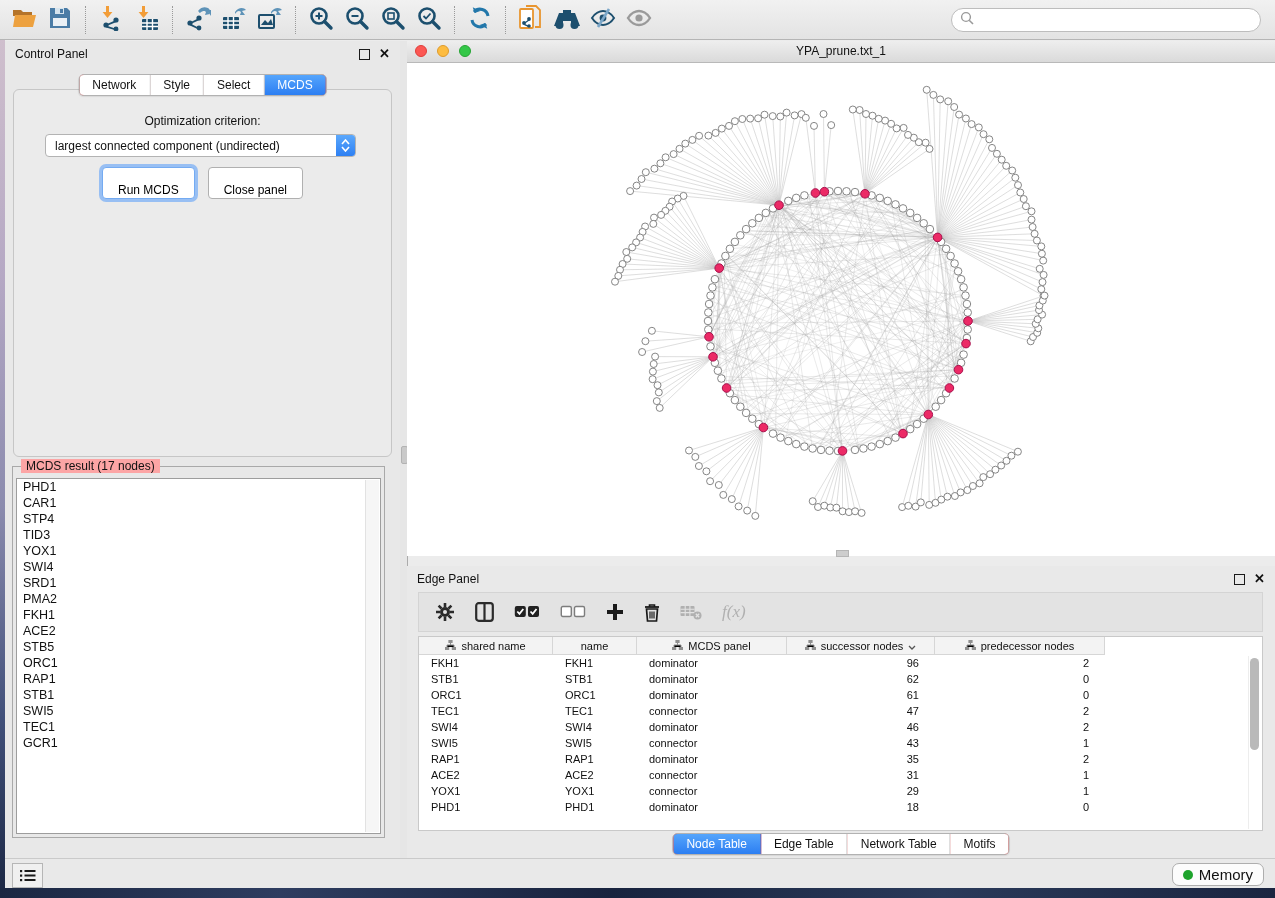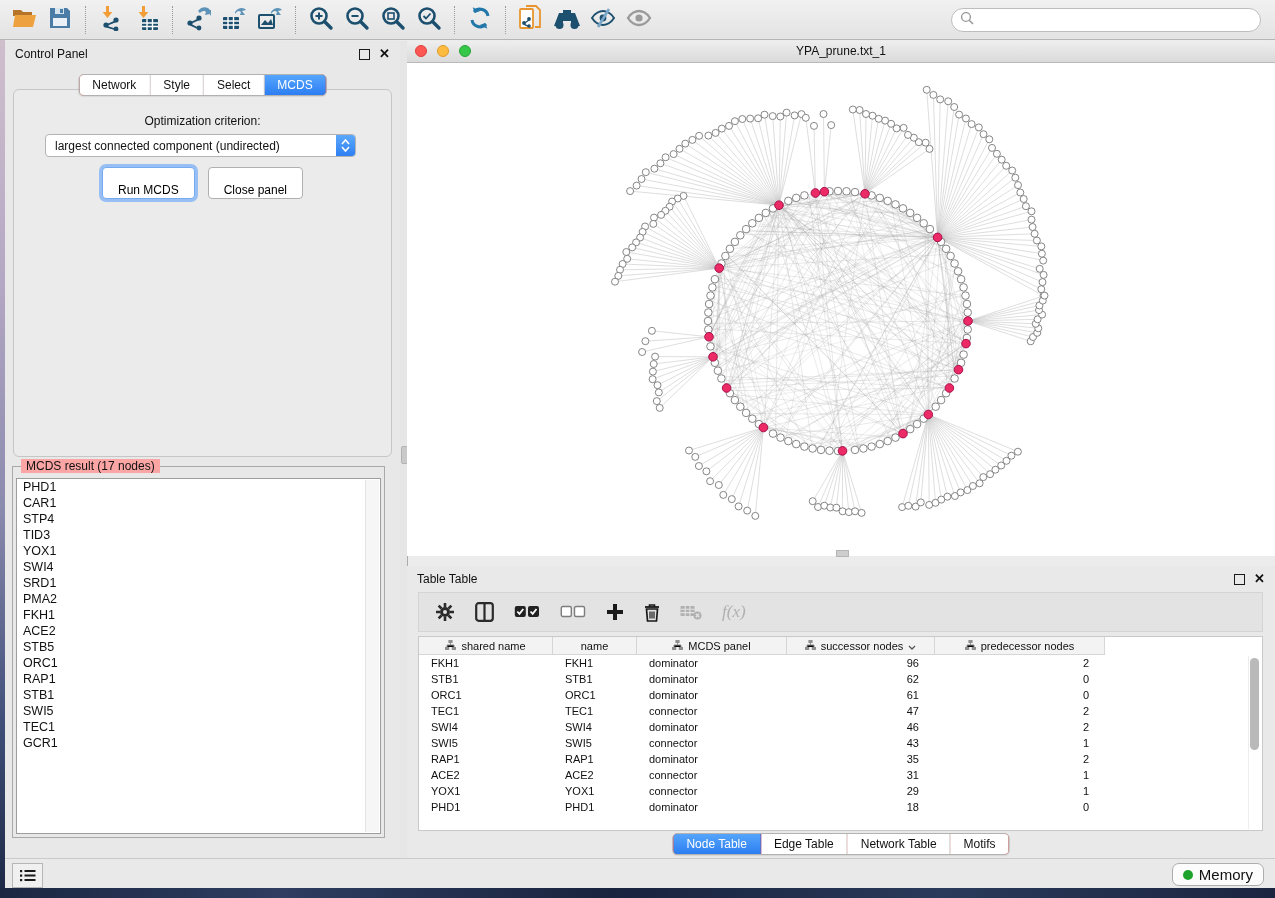--- a/index.html
+++ b/index.html
@@ -1006,21 +1006,21 @@
           <circle cx="306.0" cy="293.8" r="4.3" fill="#ec2a66" stroke="#a8104d" stroke-width="1"></circle>
           <circle cx="302.0" cy="273.8" r="4.3" fill="#ec2a66" stroke="#a8104d" stroke-width="1"></circle>
           <circle cx="312.2" cy="205.1" r="4.3" fill="#ec2a66" stroke="#a8104d" stroke-width="1"></circle>
         </g>
       </svg>
   </div>
   <div class="hgrip"></div>
 
   <div class="tpanel">
     <div class="panel-title-row">
-      <span>Table Table</span>
+      <span>Edge Panel</span>
       <span class="win-btns">
         <span class="float-btn"></span>
         <span class="close-x">✕</span>
       </span>
     </div>
     <div class="ttoolbar">
       <span class="ticon">
           <svg width="20" height="20" viewBox="0 0 20 20">
             <g stroke="#2b2b2b" stroke-width="2.6">
               <path d="M10 1v4M10 15v4M1 10h4M15 10h4M3.6 3.6l2.9 2.9M13.5 13.5l2.9 2.9M16.4 3.6l-2.9 2.9M6.5 13.5l-2.9 2.9"></path>

